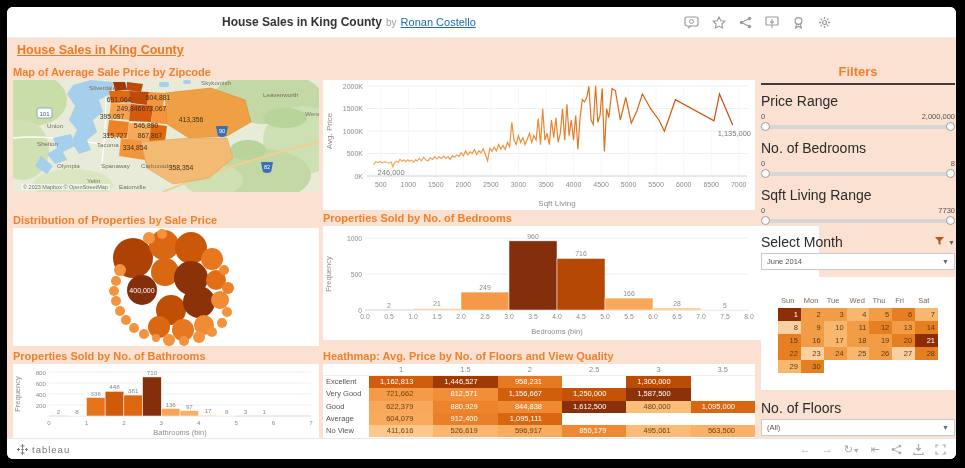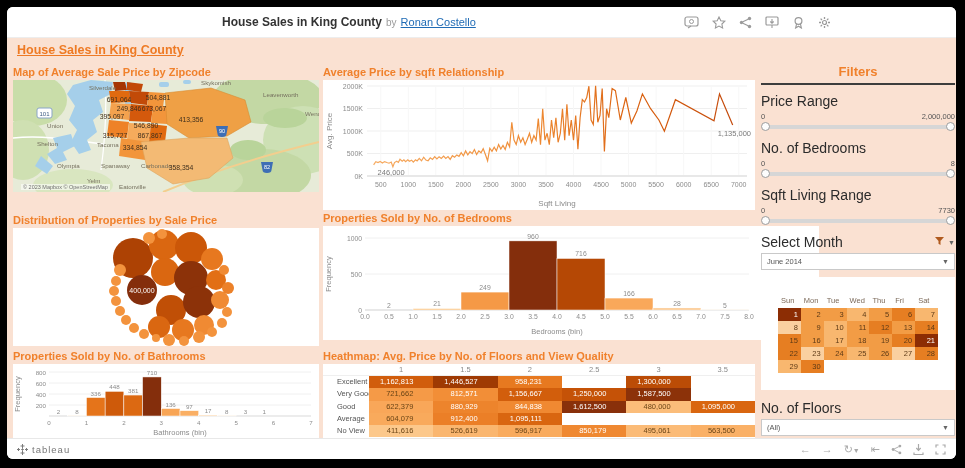--- a/index.html
+++ b/index.html
@@ -45,21 +45,21 @@
   .cal-head,.cal-row{display:grid;grid-template-columns:repeat(7,1fr)}
   .cal-head div{font-size:7.5px;color:#7c6a5a;text-align:left;padding:2px 0 3px 3px;background:#fff}
   .cal-cell{height:13px;line-height:13px;font-size:7.5px;text-align:right;padding-right:3px;
             color:#5d3a16;cursor:pointer}
   .cal-cell.empty{background:#fff;cursor:default}
   
   .hm{position:absolute;left:316px;top:326px;width:432px;height:74px;background:#fff;
       display:grid;grid-template-columns:46px repeat(6,1fr);grid-auto-rows:12.2px;gap:0}
   .hm div{font-size:7.5px;line-height:12.2px;white-space:nowrap}
   .hm .h{color:#8a8a8a;text-align:center;border-bottom:1px solid #efefef}
-  .hm .rl{color:#555;padding-left:14px}
+  .hm .rl{color:#555;padding-left:3px}
   .hm .v{text-align:right;padding-right:20px;cursor:pointer}
   
   .toolbar{height:20px;min-height:20px;background:#fff;border-top:1px solid #e8e8e8;
            display:flex;align-items:center;justify-content:space-between;padding:0 10px}
   .tab-logo{display:flex;align-items:center;gap:4px;color:#787878;font-size:9.5px;letter-spacing:1px}
   .tool-icons{display:flex;align-items:center;gap:11px;color:#a9a9a9;font-size:11px}
   .tool-icons span{cursor:pointer;line-height:1}
   .tool-icons svg{display:block;cursor:pointer}
 </style>
 </head>
@@ -190,21 +190,20 @@
             <text x="137" y="58" font-size="6.8" fill="#3f2f1d" text-anchor="middle">867,867</text>
             <text x="102" y="58" font-size="6.8" fill="#3f2f1d" text-anchor="middle">315,727</text>
             <text x="122" y="70" font-size="6.8" fill="#3f2f1d" text-anchor="middle">334,854</text>
             <text x="178" y="42" font-size="6.8" fill="#3f2f1d" text-anchor="middle">413,356</text>
             <text x="168" y="90" font-size="6.8" fill="#3f2f1d" text-anchor="middle">358,354</text>
           </g>
       </svg>
       <span class="map-attr" style="bottom:2px">© 2023 Mapbox © OpenStreetMap</span>
     </div>
 
-    <div class="ptitle" style="left:316px;top:28px">Average Price by sqft Relationship</div>
     <div class="pbox" style="left:316px;top:42px;width:432px;height:130px">
       <svg id="scatter-svg" width="432" height="130" viewBox="0 0 432 130">
           <defs>
             <linearGradient id="lg" x1="0" y1="0" x2="1" y2="0">
               <stop offset="0%" stop-color="#f6ab62"></stop>
               <stop offset="45%" stop-color="#ee8a33"></stop>
               <stop offset="75%" stop-color="#d95f0e"></stop>
               <stop offset="100%" stop-color="#c34a0c"></stop>
             </linearGradient>
           </defs>

